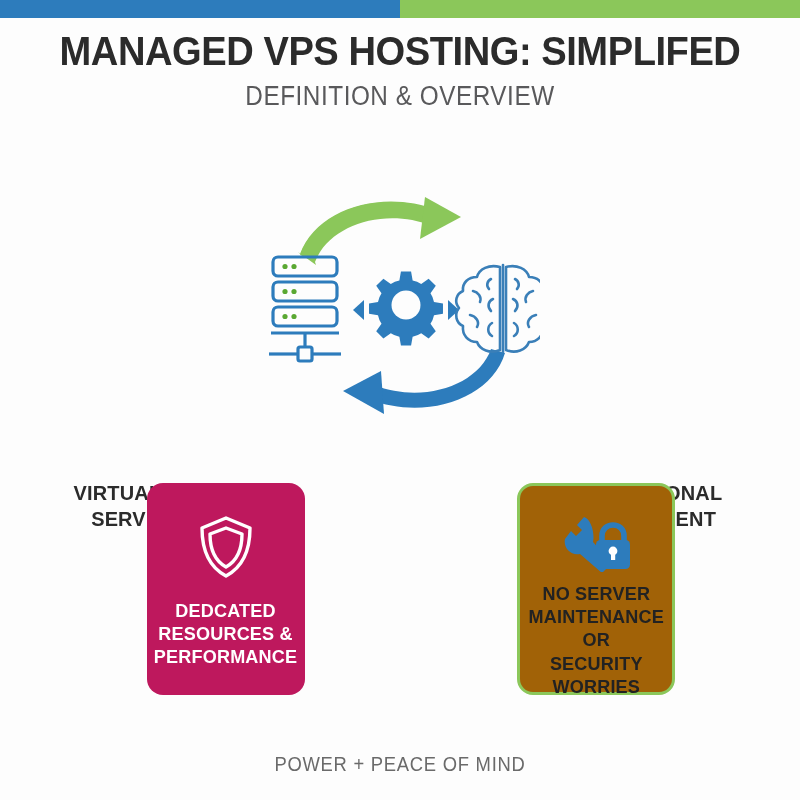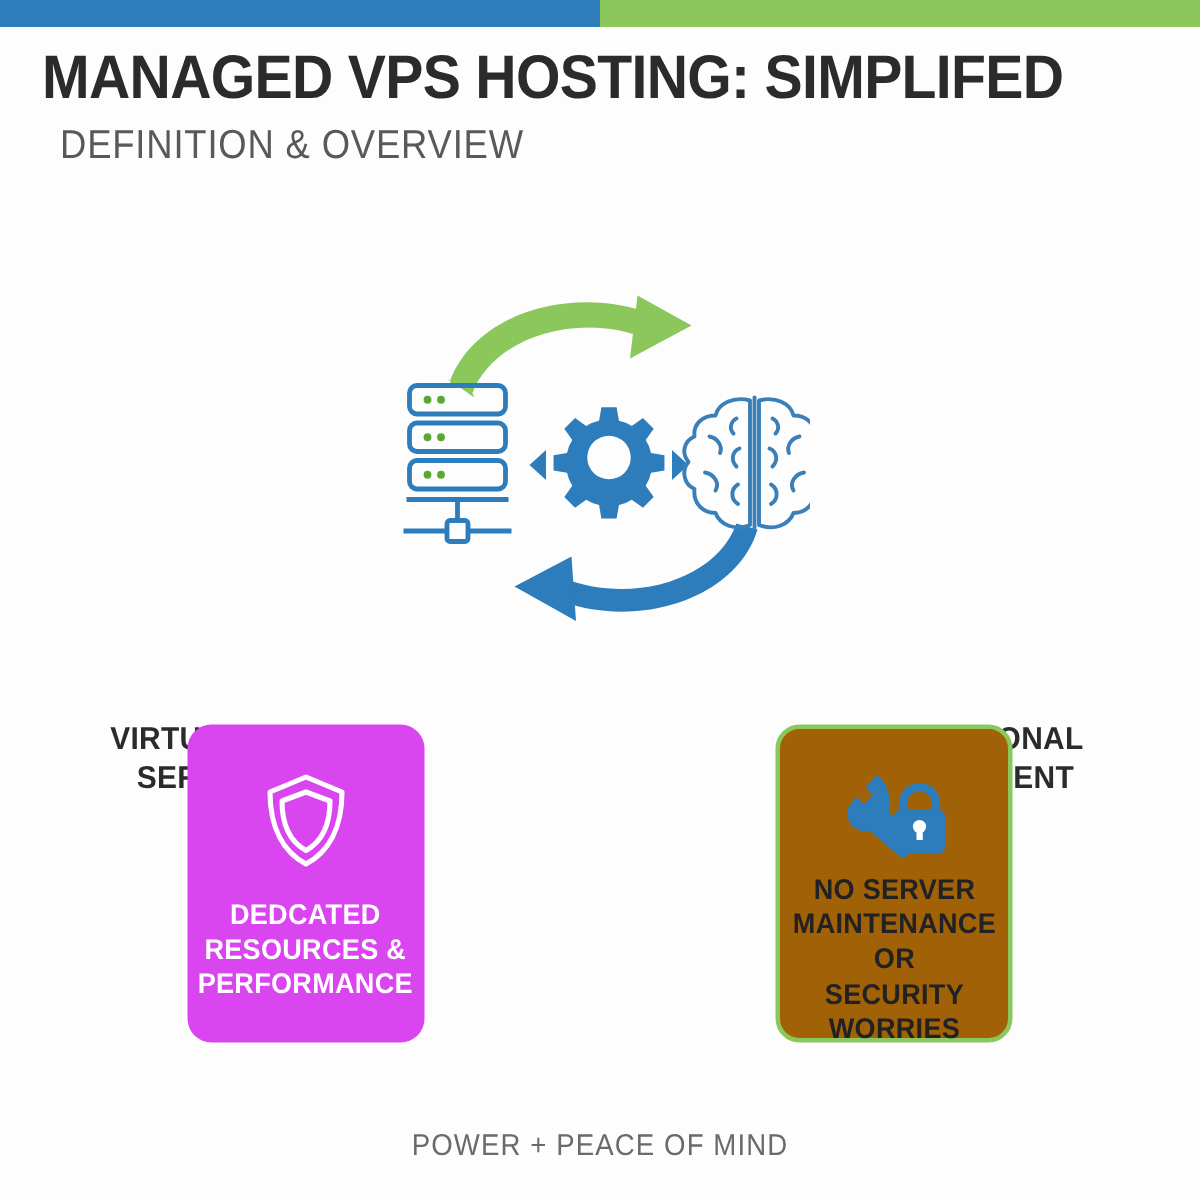--- a/index.html
+++ b/index.html
@@ -24,21 +24,21 @@
     display: flex;
   }
   .topbar-blue  { width: 400px; height: 100%; background: #2d7cbc; }
   .topbar-green { width: 400px; height: 100%; background: #8bc75a; }
 
   
   .header {
     position: absolute;
     top: 30px; left: 0;
     width: 800px;
-    text-align: left;
+    text-align: center;
   }
   .title {
     font-family: "Liberation Sans Narrow", "Liberation Sans", sans-serif;
     font-size: 41px;
     font-weight: bold;
     letter-spacing: -0.5px;
     color: #2b2b2b;
     line-height: 1.05;
     margin: 0;
     transform: scaleX(0.93);
@@ -97,21 +97,22 @@
     height: 212px;
     border-radius: 16px;
     box-sizing: border-box;
     display: flex;
     flex-direction: column;
     align-items: center;
     justify-content: flex-start;
     padding-top: 26px;
   }
   .card-blue {
-    background: #d946ef;
+    background: #be185d;
+    margin-left: 22px;
   }
   .card-white {
     background: #a16207;
     border: 3px solid #8bc75a;
   }
   .card-icon {
     height: 76px;
     display: flex;
     align-items: center;
     justify-content: center;

